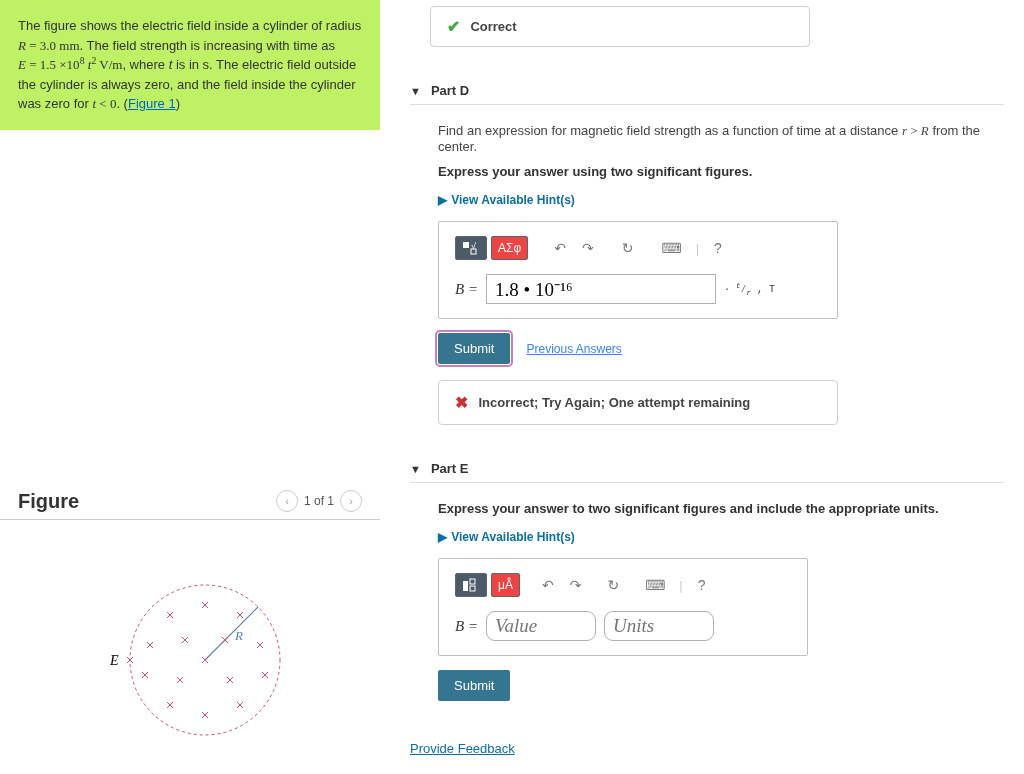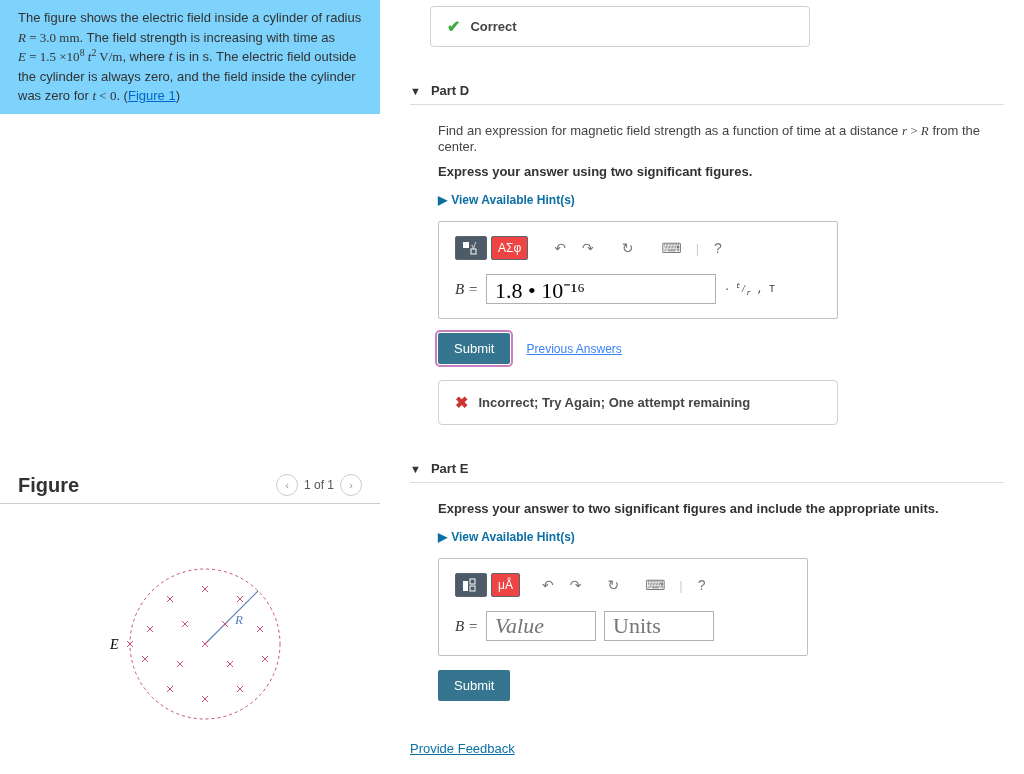--- a/index.html
+++ b/index.html
@@ -11,22 +11,22 @@
     background: #fff;
     display: flex;
     width: 1024px;
   }
   .left-col {
     width: 380px;
     padding: 0;
     flex-shrink: 0;
   }
   .problem-box {
-    background: #7dd3fc;
-    padding: 8px 18px;
+    background: #bef264;
+    padding: 16px 18px;
     font-size: 13px;
     line-height: 1.5;
     color: #333;
   }
   .problem-box a { color: #0066cc; text-decoration: underline; }
   .figure-heading {
     display: flex;
     justify-content: space-between;
     align-items: center;
     padding: 0 18px 6px 18px;
@@ -118,25 +118,25 @@
     cursor: pointer;
   }
   .tool-sep { color: #ccc; padding: 0 4px; }
   .tool-pushed { background: #4d5a68; }
   .answer-row { display: flex; align-items: center; gap: 8px; }
   .lhs { font-style: italic; font-family: 'Times New Roman', serif; font-size: 15px; }
   .answer-input {
     border: 1px solid #b0b0b0;
     height: 30px;
     padding: 13px 8px;
-    font-size: 22px;
+    font-size: 19px;
     font-family: 'Times New Roman', serif;
     width: 230px;
   }
-  .answer-input.short { width: 110px; }
+  .answer-input.short { width: 110px; border-radius: 9px; }
   .unit-expr { font-family: Liberation Mono, monospace; font-size: 10px; }
   .btn-row { display: flex; align-items: center; gap: 16px; margin-top: 14px; }
   .submit-btn {
     background: #36758f;
     color: #fff;
     border: none;
     padding: 8px 16px;
     font-size: 13px;
     border-radius: 2px;
     cursor: pointer;
@@ -354,21 +354,21 @@
         <span style="width:6px"></span>
         <span class="tool-btn-light">↻</span>
         <span style="width:6px"></span>
         <span class="tool-btn-light">⌨</span>
         <span class="tool-sep">|</span>
         <span class="tool-btn-light">?</span>
       </div>
       <div class="answer-row">
         <span class="lhs">B =</span>
         <input class="answer-input short" style="font-style: italic; color: rgb(136, 136, 136);" placeholder="Value">
-        <input class="answer-input short" style="color: rgb(136, 136, 136);" placeholder="Units">
+        <input class="answer-input short" style="font-style: italic; color: rgb(136, 136, 136);" placeholder="Units">
       </div>
     </div>
 
     <div class="btn-row">
       <button class="submit-btn">Submit</button>
     </div>
   </div>
 
   <a class="feedback-link">Provide Feedback</a>
 </div>

